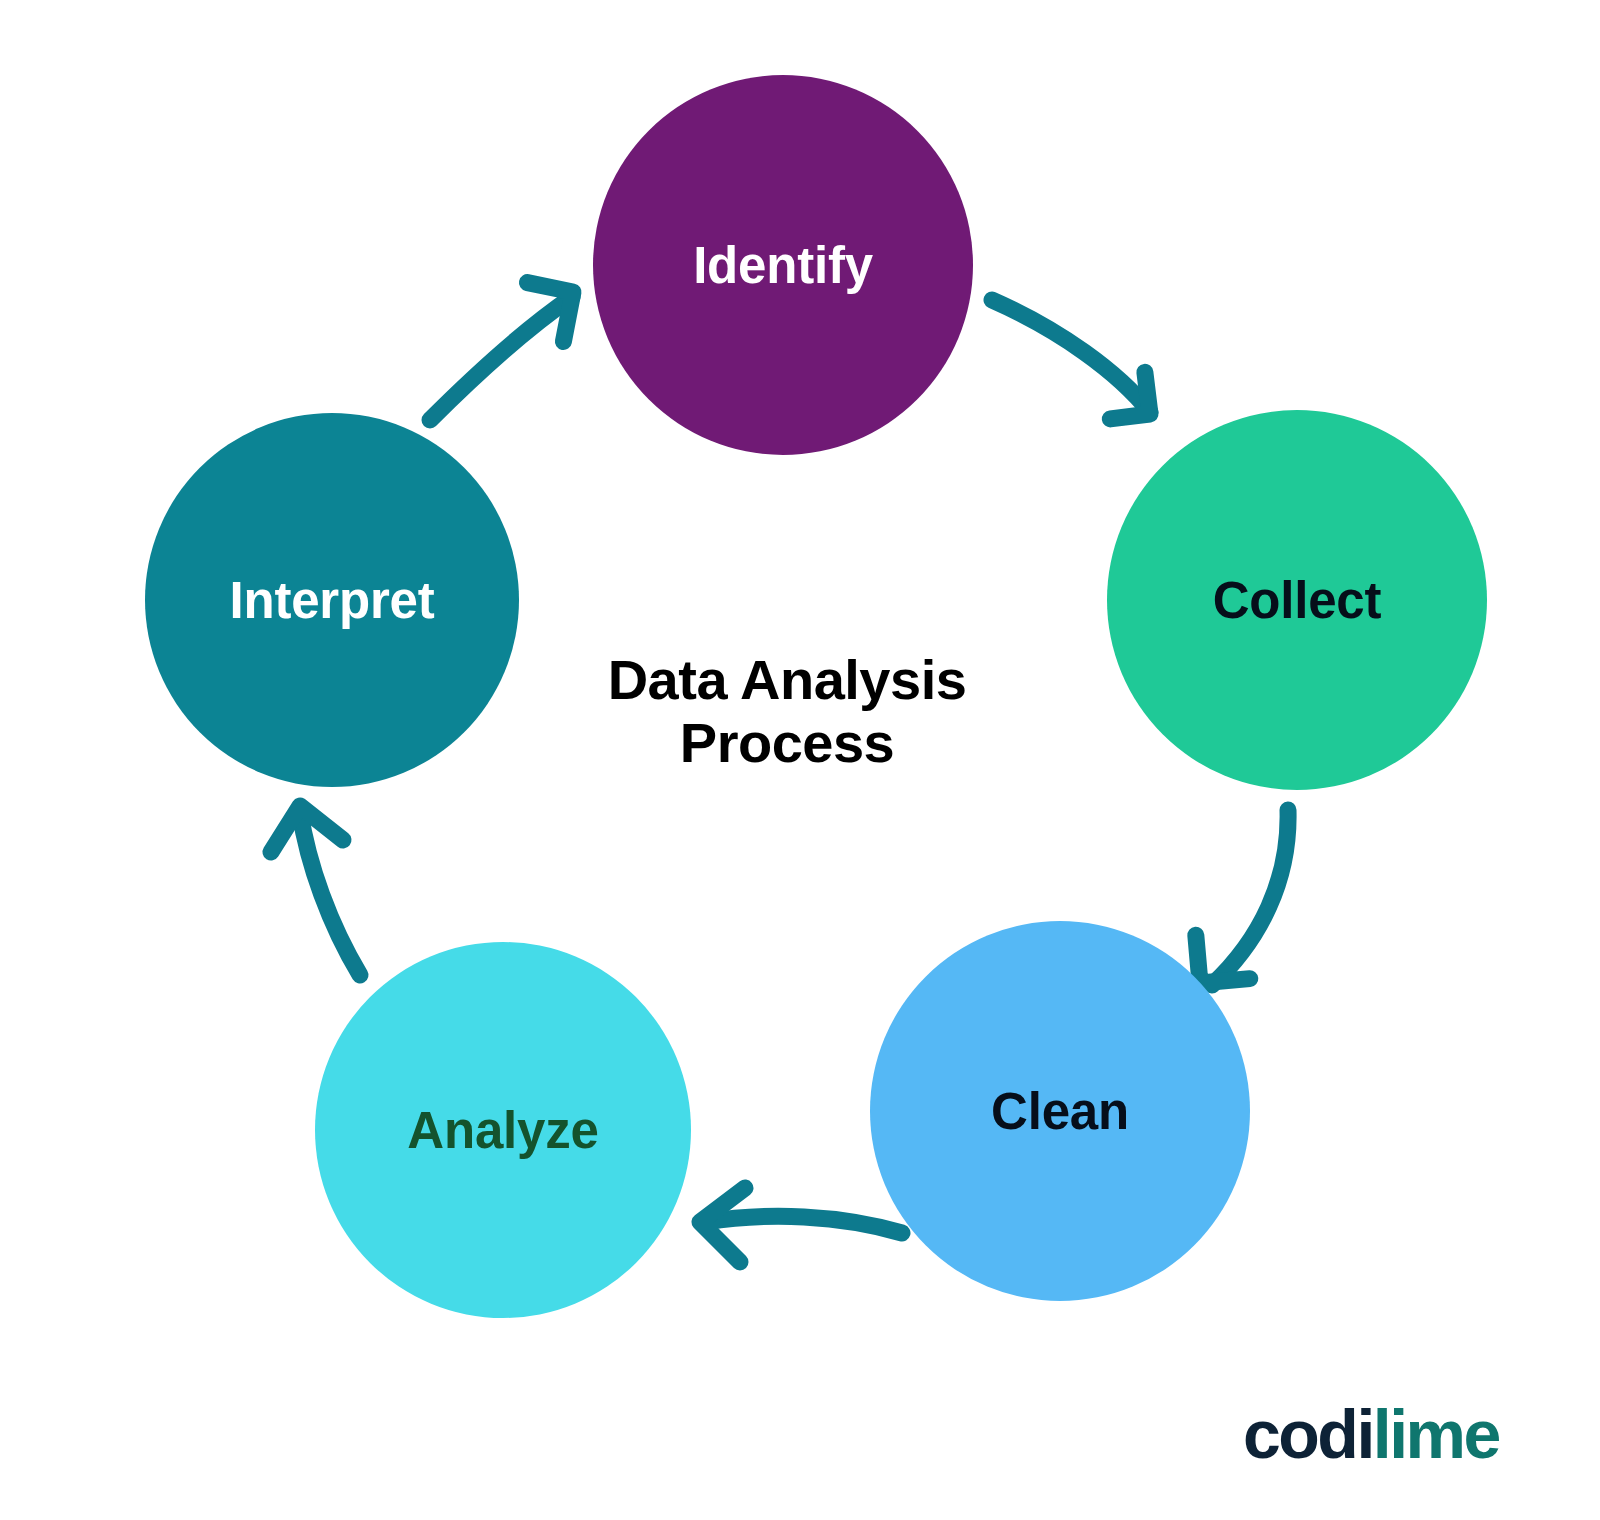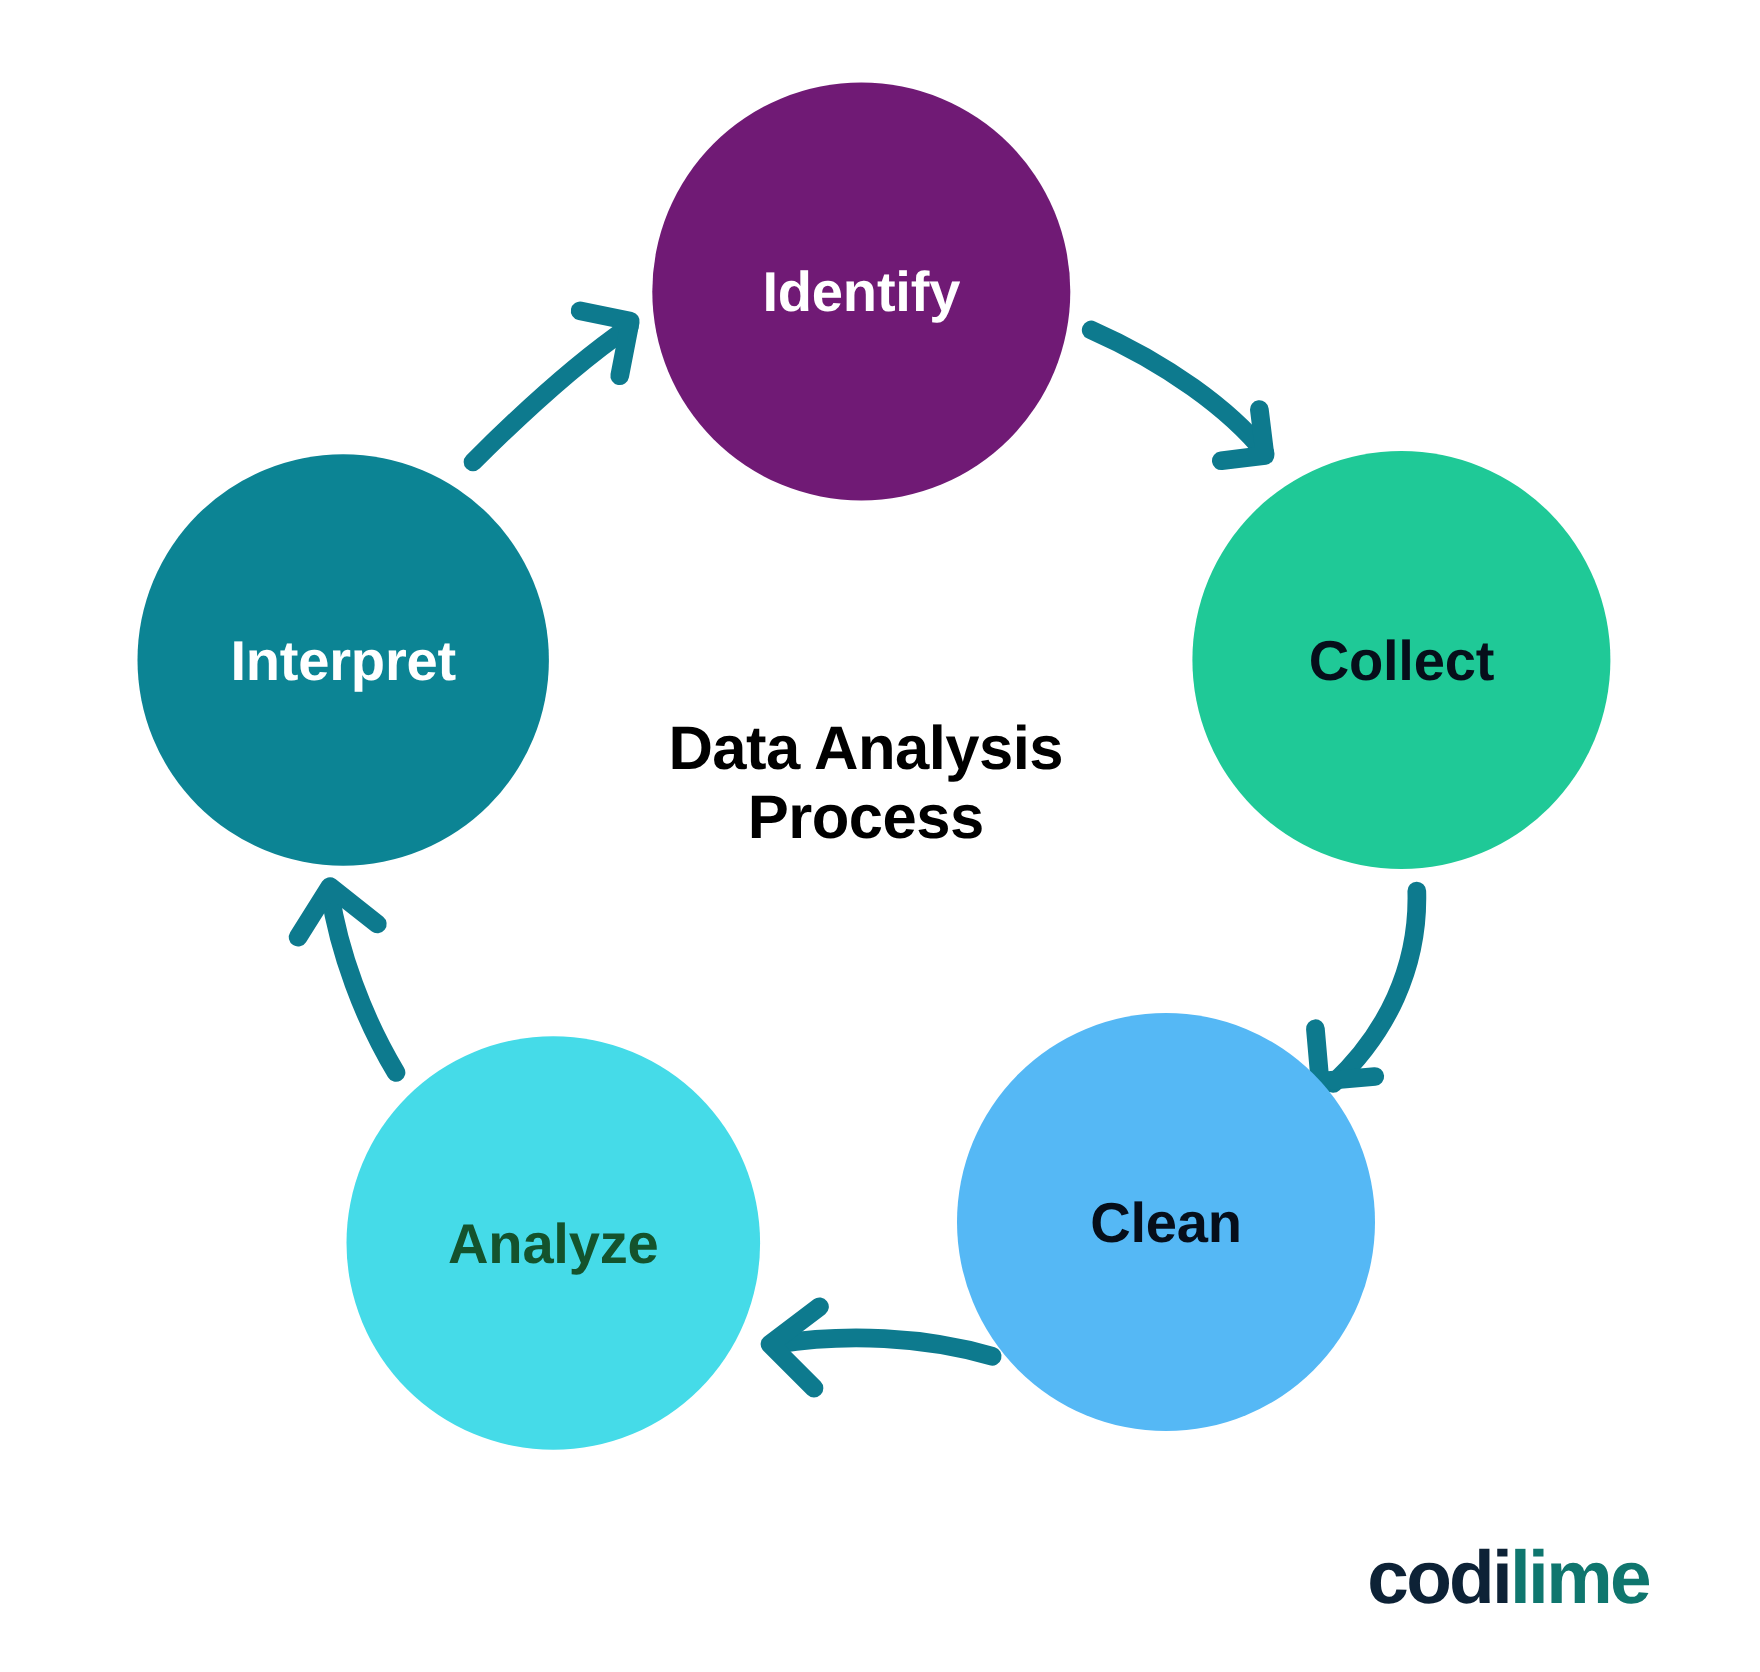--- a/index.html
+++ b/index.html
@@ -37,24 +37,24 @@
   }
   .node-label {
     font-weight: bold;
     letter-spacing: -0.2px;
     line-height: 1;
     text-align: center;
     white-space: nowrap;
   }
   
   #node-identify  { left: 593px;  top:  75px;  width: 380px; height: 380px; }
-  #node-collect   { left: 1084px; top: 410px;  width: 380px; height: 380px; }
+  #node-collect   { left: 1107px; top: 410px;  width: 380px; height: 380px; }
   #node-clean     { left: 870px;  top: 921px;  width: 380px; height: 380px; }
   #node-analyze   { left: 315px;  top: 942px;  width: 376px; height: 376px; }
-  #node-interpret { left: 125px;  top: 413px;  width: 374px; height: 374px; }
+  #node-interpret { left: 145px;  top: 413px;  width: 374px; height: 374px; }
 
   #node-identify  .node-label { font-size: 51px; }
   #node-collect   .node-label { font-size: 51px; }
   #node-clean     .node-label { font-size: 51px; }
   #node-analyze   .node-label { font-size: 51px; }
   #node-interpret .node-label { font-size: 51px; }
 
   #center-title {
     position: absolute;
     left: 487px;

